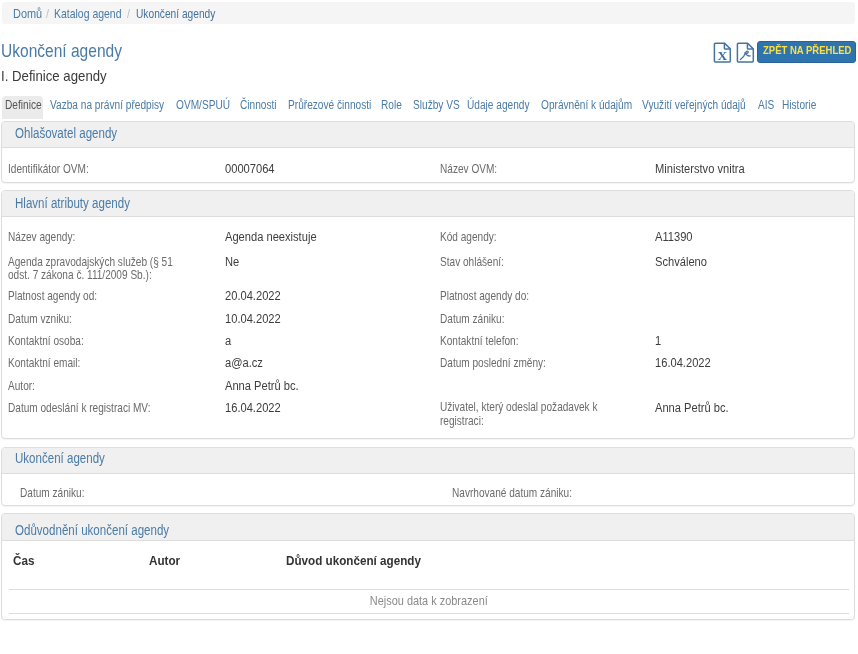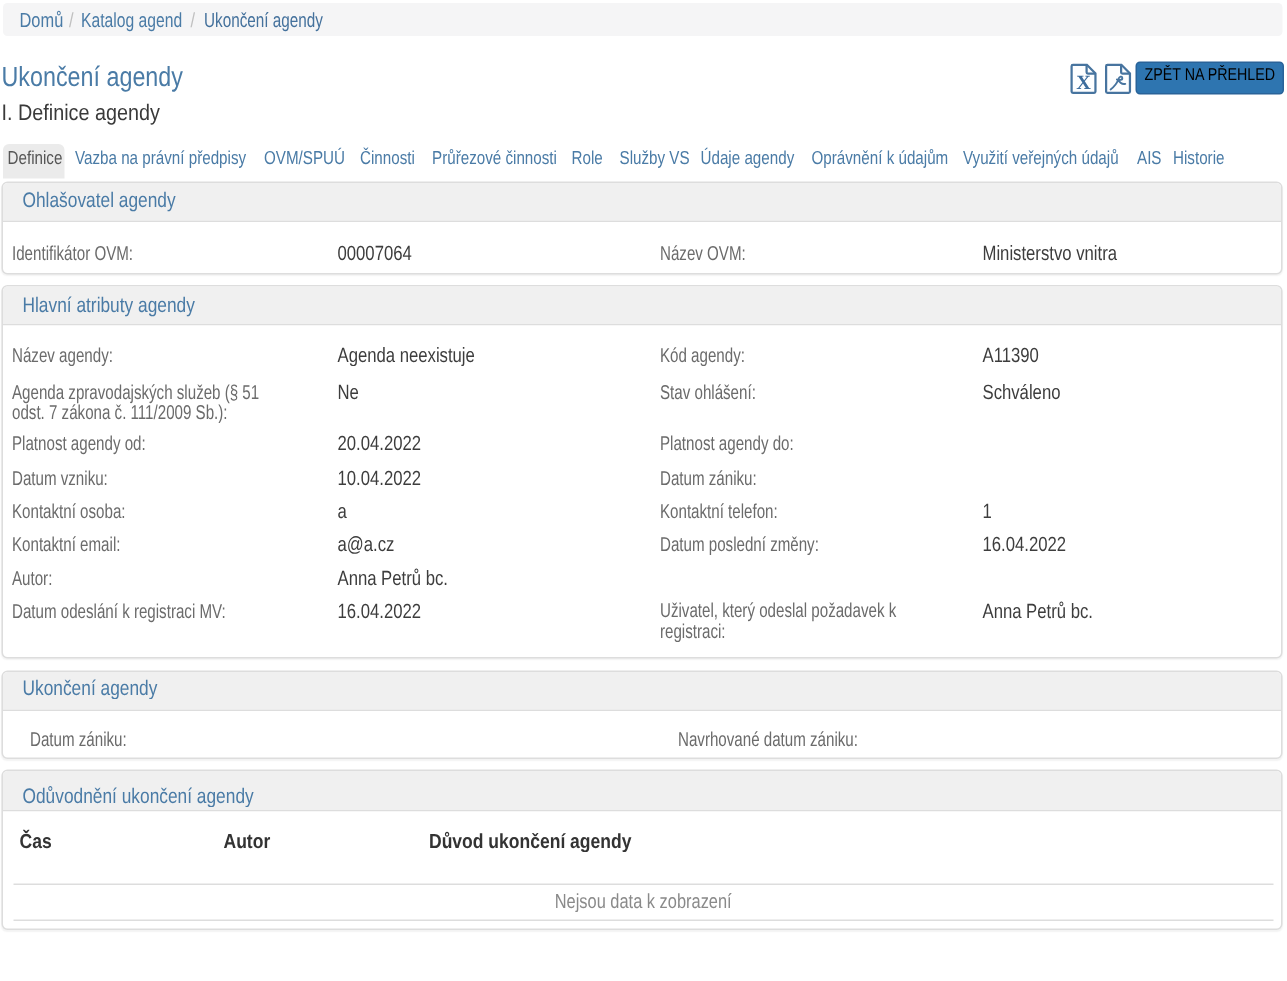--- a/index.html
+++ b/index.html
@@ -5,22 +5,22 @@
   html,body{margin:0;padding:0;background:#fff;}
   body{width:858px;height:654px;position:relative;overflow:hidden;
        font-family:"Liberation Sans",sans-serif;-webkit-font-smoothing:antialiased;}
   .t{position:absolute;line-height:1;white-space:nowrap;transform:scaleX(0.81);transform-origin:0 0;}
   .blue{color:#4a7ba6;}
   .hd{font-size:14px;transform:scaleX(0.825);}
   .lbl{color:#6b6b6b;font-size:13.4px;transform:scaleX(0.753);}
   .val{color:#3d3d3d;font-size:13.7px;transform:scaleX(0.813);}
   .panel{position:absolute;left:1px;width:852px;border:1px solid #ddd;border-radius:4px;background:#fff;box-shadow:0 1px 1px rgba(0,0,0,0.05);}
   .phead{position:absolute;left:0;top:0;right:0;background:#f0f0f0;border-bottom:1px solid #ddd;border-radius:3px 3px 0 0;}
-  .btn{position:absolute;background:#2e75b0;border:1px solid #296399;border-radius:3px;color:#000000;
-       font-weight:normal;text-align:left;}
+  .btn{position:absolute;background:#2e75b0;border:1px solid #296399;border-radius:3px;color:#fde047;
+       font-weight:bold;text-align:left;}
   .btn span{position:absolute;transform:scaleX(0.827);transform-origin:0 0;white-space:nowrap;line-height:1;}
 </style>
 </head>
 <body>
 
 <div style="position:absolute;left:2px;top:2px;width:853px;height:22px;background:#f5f5f6;border-radius:3px;"></div>
 <span class="t blue" style="left:13px;top:6.7px;font-size:13.5px;">Domů</span>
 <span class="t" style="left:45.6px;top:6.7px;font-size:13.5px;color:#c0c0c0;">/</span>
 <span class="t blue" style="left:53.9px;top:6.7px;font-size:13.5px;transform:scaleX(0.775);">Katalog agend</span>
 <span class="t" style="left:127px;top:6.7px;font-size:13.5px;color:#c0c0c0;">/</span>

